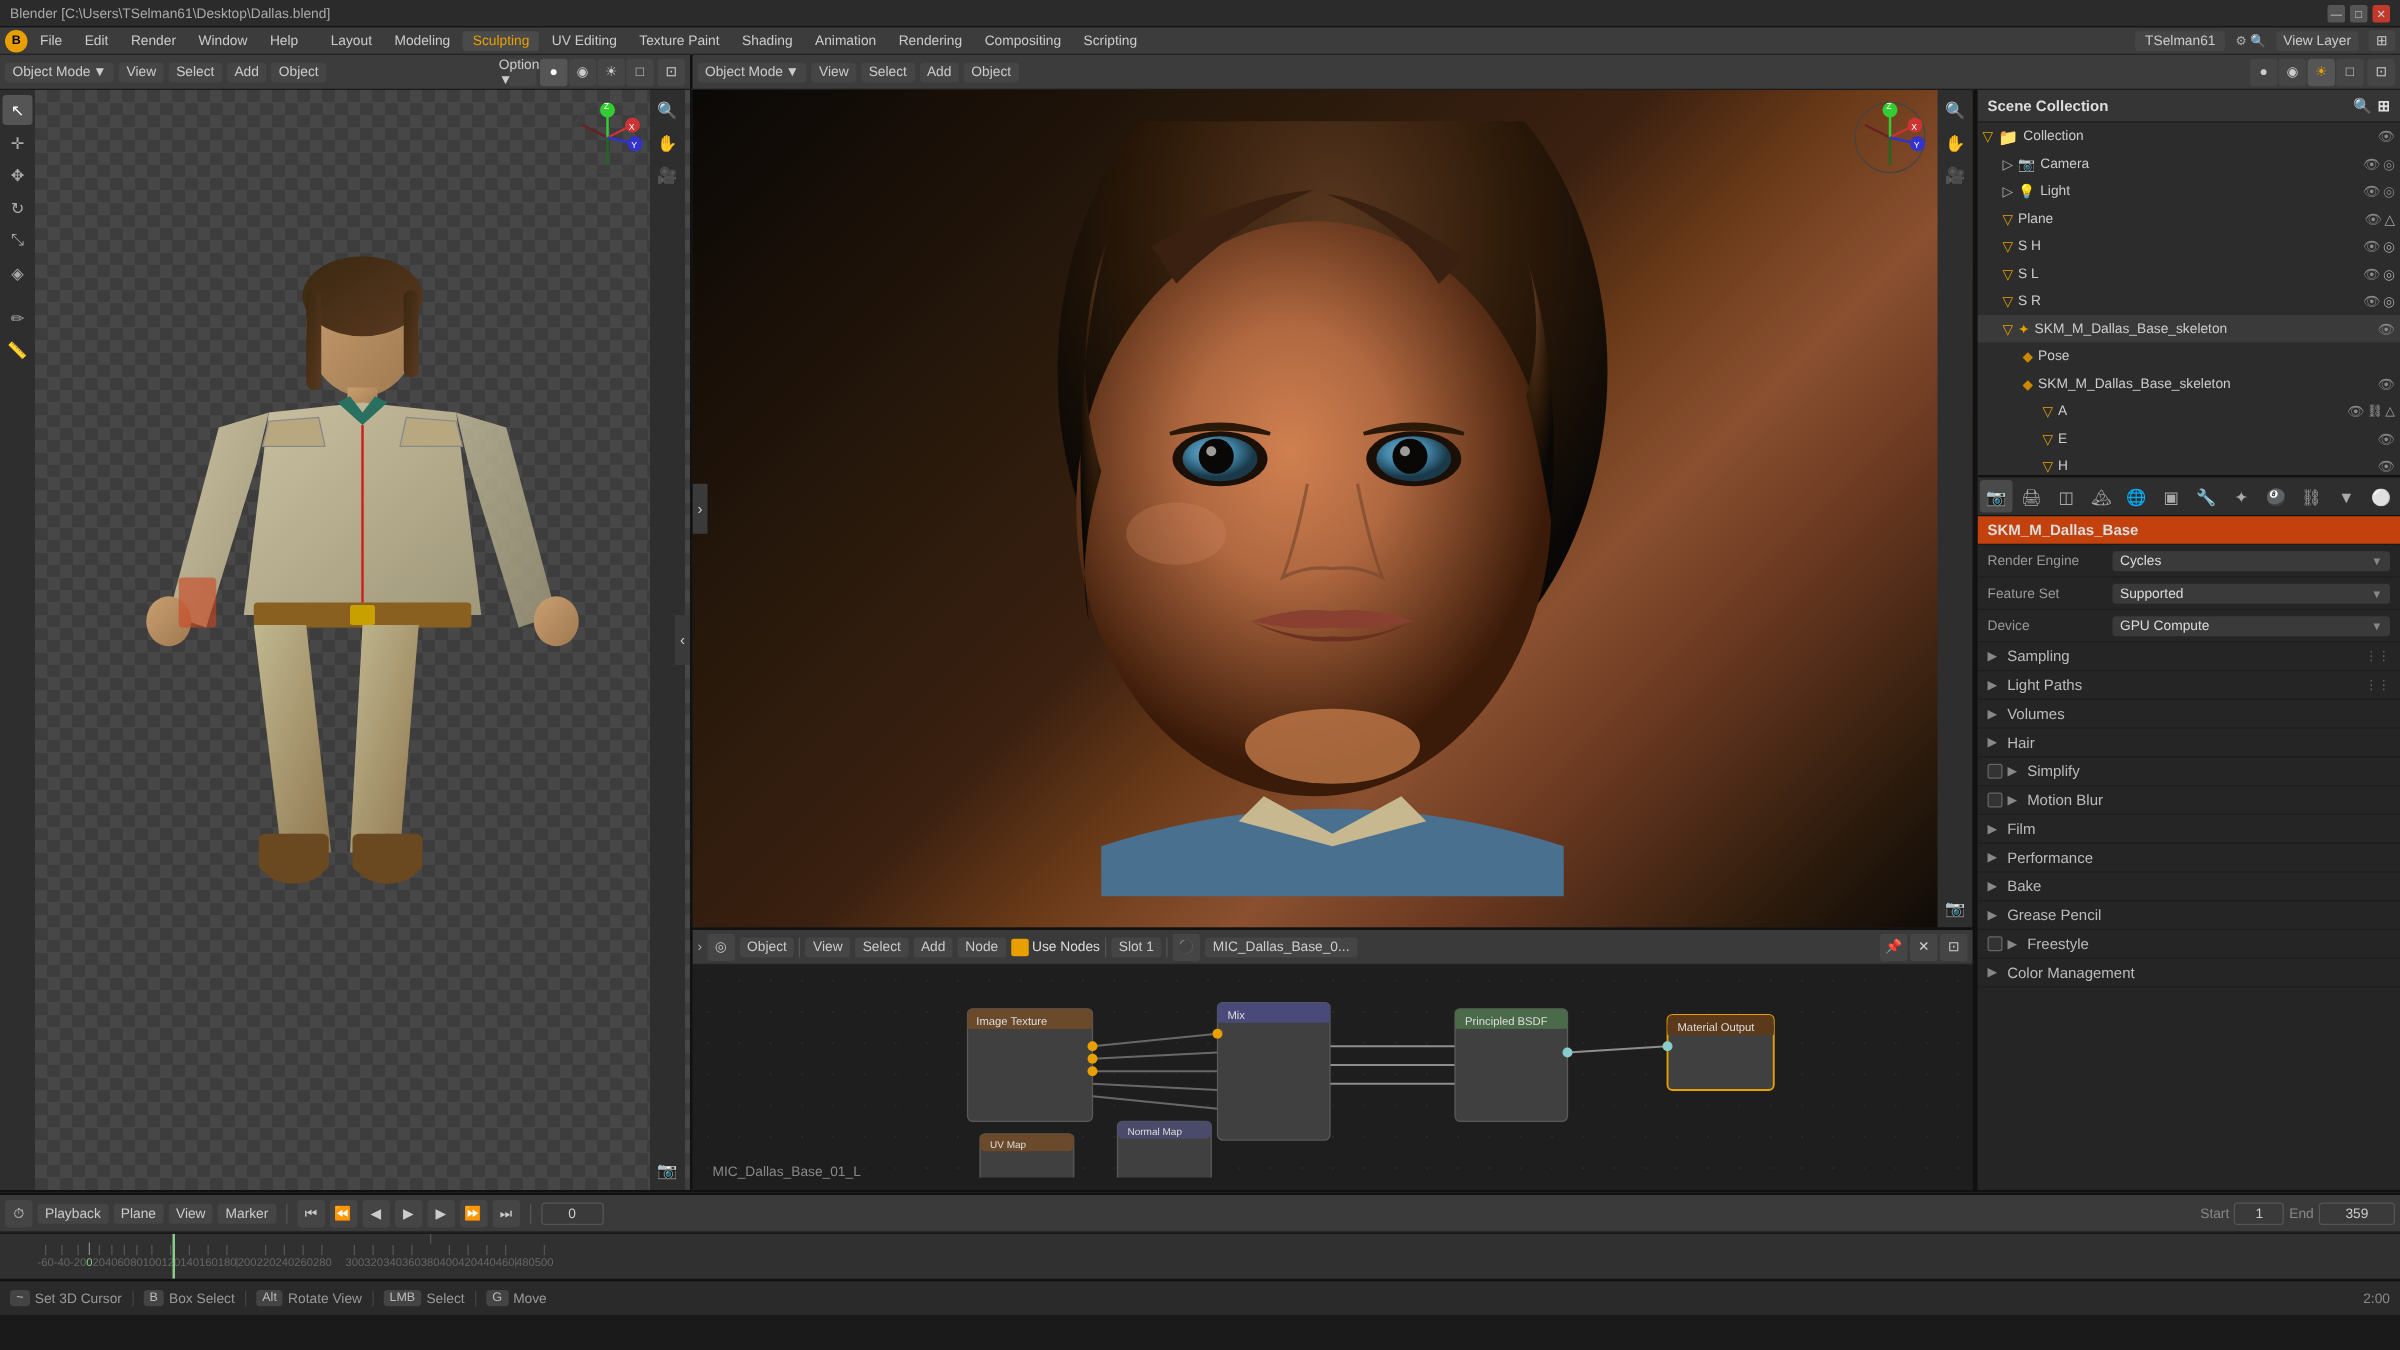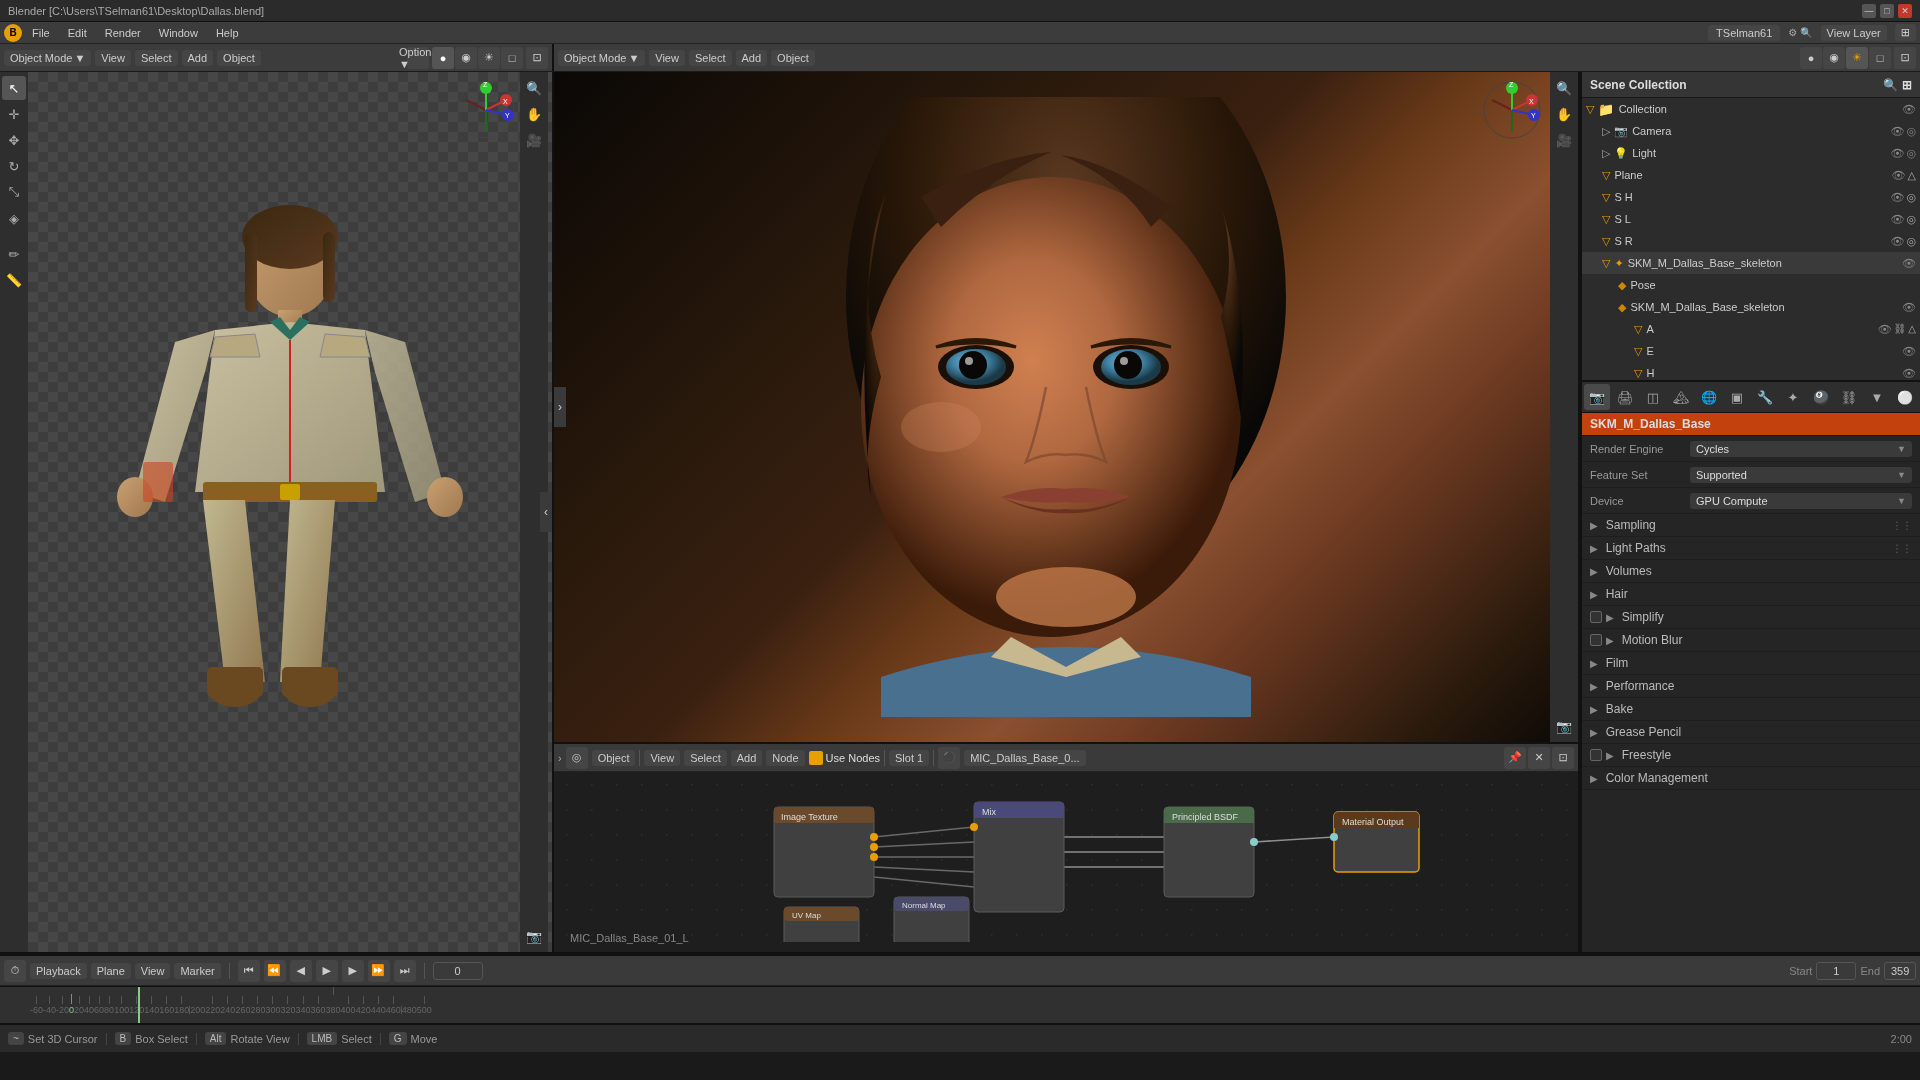--- a/index.html
+++ b/index.html
@@ -298,20 +298,32 @@
   </div>
 </div>
 
 <div id="menu-bar">
   <div class="blender-logo">B</div>
   <div class="menu-item">File</div>
   <div class="menu-item">Edit</div>
   <div class="menu-item">Render</div>
   <div class="menu-item">Window</div>
   <div class="menu-item">Help</div>
+  <div style="margin-left:8px; display:flex; gap:2px; align-items:center;">
+    <div class="menu-item">Layout</div>
+    <div class="menu-item">Modeling</div>
+    <div class="menu-item" style="color:#e8a000; background:#4a4a4a;">Sculpting</div>
+    <div class="menu-item">UV Editing</div>
+    <div class="menu-item">Texture Paint</div>
+    <div class="menu-item">Shading</div>
+    <div class="menu-item">Animation</div>
+    <div class="menu-item">Rendering</div>
+    <div class="menu-item">Compositing</div>
+    <div class="menu-item">Scripting</div>
+  </div>
   <div style="margin-left:auto; display:flex; align-items:center; gap:8px;">
     <div style="background:#454545; border-radius:3px; padding:2px 8px; font-size:11px; display:flex; align-items:center; gap:4px;">
       <span>TSelman61</span>
     </div>
     <div style="font-size:10px; color:#aaa; display:flex; gap:2px;">
       <span>⚙ 🔍</span>
     </div>
     <div class="btn-small">View Layer</div>
     <div class="btn-small">⊞</div>
   </div>
@@ -912,21 +924,21 @@
       <div class="btn-icon">▶</div>
       <div class="btn-icon">⏩</div>
       <div class="btn-icon">⏭</div>
       <div style="width:1px; height:16px; background:#555; margin:0 4px;"></div>
 
       <div style="background:#3a3a3a; border:1px solid #555; border-radius:3px; padding:2px 8px; width:50px; font-size:11px; text-align:center;">0</div>
       <div style="margin-left:auto; display:flex; align-items:center; gap:4px; font-size:11px;">
         <span style="color:#888;">Start</span>
         <div style="background:#3a3a3a; border:1px solid #555; border-radius:3px; padding:2px 6px; width:40px; font-size:11px; text-align:center;">1</div>
         <span style="color:#888;">End</span>
-        <div style="background:#3a3a3a; border:1px solid #555; border-radius:3px; padding:2px 6px; width:32px; font-size:11px; text-align:center;">359</div>
+        <div style="background:#3a3a3a; border:1px solid #555; border-radius:3px; padding:2px 6px; width:61px; font-size:11px; text-align:center;">359</div>
       </div>
     </div>
 
     <div id="timeline-ruler" style="height:38px; background:#303030; position:relative; overflow:hidden; border-bottom:1px solid #111;">
 
       <div style="position:absolute; left:138px; top:0; bottom:0; width:2px; background:#88cc88; z-index:10;"></div>
 
       <div style="display:flex; align-items:flex-end; height:100%; padding:0 30px; padding-bottom:4px; gap:0;">
         <div style="display:flex; width:100%; justify-content:space-between; align-items:flex-end;">
           <div style="display:flex; flex-direction:column; align-items:center;">
@@ -994,21 +1006,21 @@
             <span style="font-size:9px; color:#666; margin-top:1px;">240</span>
           </div>
           <div style="display:flex; flex-direction:column; align-items:center;">
             <div style="width:1px; height:8px; background:#555;"></div>
             <span style="font-size:9px; color:#666; margin-top:1px;">260</span>
           </div>
           <div style="display:flex; flex-direction:column; align-items:center;">
             <div style="width:1px; height:8px; background:#555;"></div>
             <span style="font-size:9px; color:#666; margin-top:1px;">280</span>
           </div>
-          <div style="display:flex; flex-direction:column; align-items:center;">
+          <div style="display:flex; flex-direction:column; align-items:center;margin-left:11px;">
             <div style="width:1px; height:8px; background:#555;"></div>
             <span style="font-size:9px; color:#666; margin-top:1px;">300</span>
           </div>
           <div style="display:flex; flex-direction:column; align-items:center;">
             <div style="width:1px; height:8px; background:#555;"></div>
             <span style="font-size:9px; color:#666; margin-top:1px;">320</span>
           </div>
           <div style="display:flex; flex-direction:column; align-items:center;">
             <div style="width:1px; height:8px; background:#555;"></div>
             <span style="font-size:9px; color:#666; margin-top:1px;">340</span>

